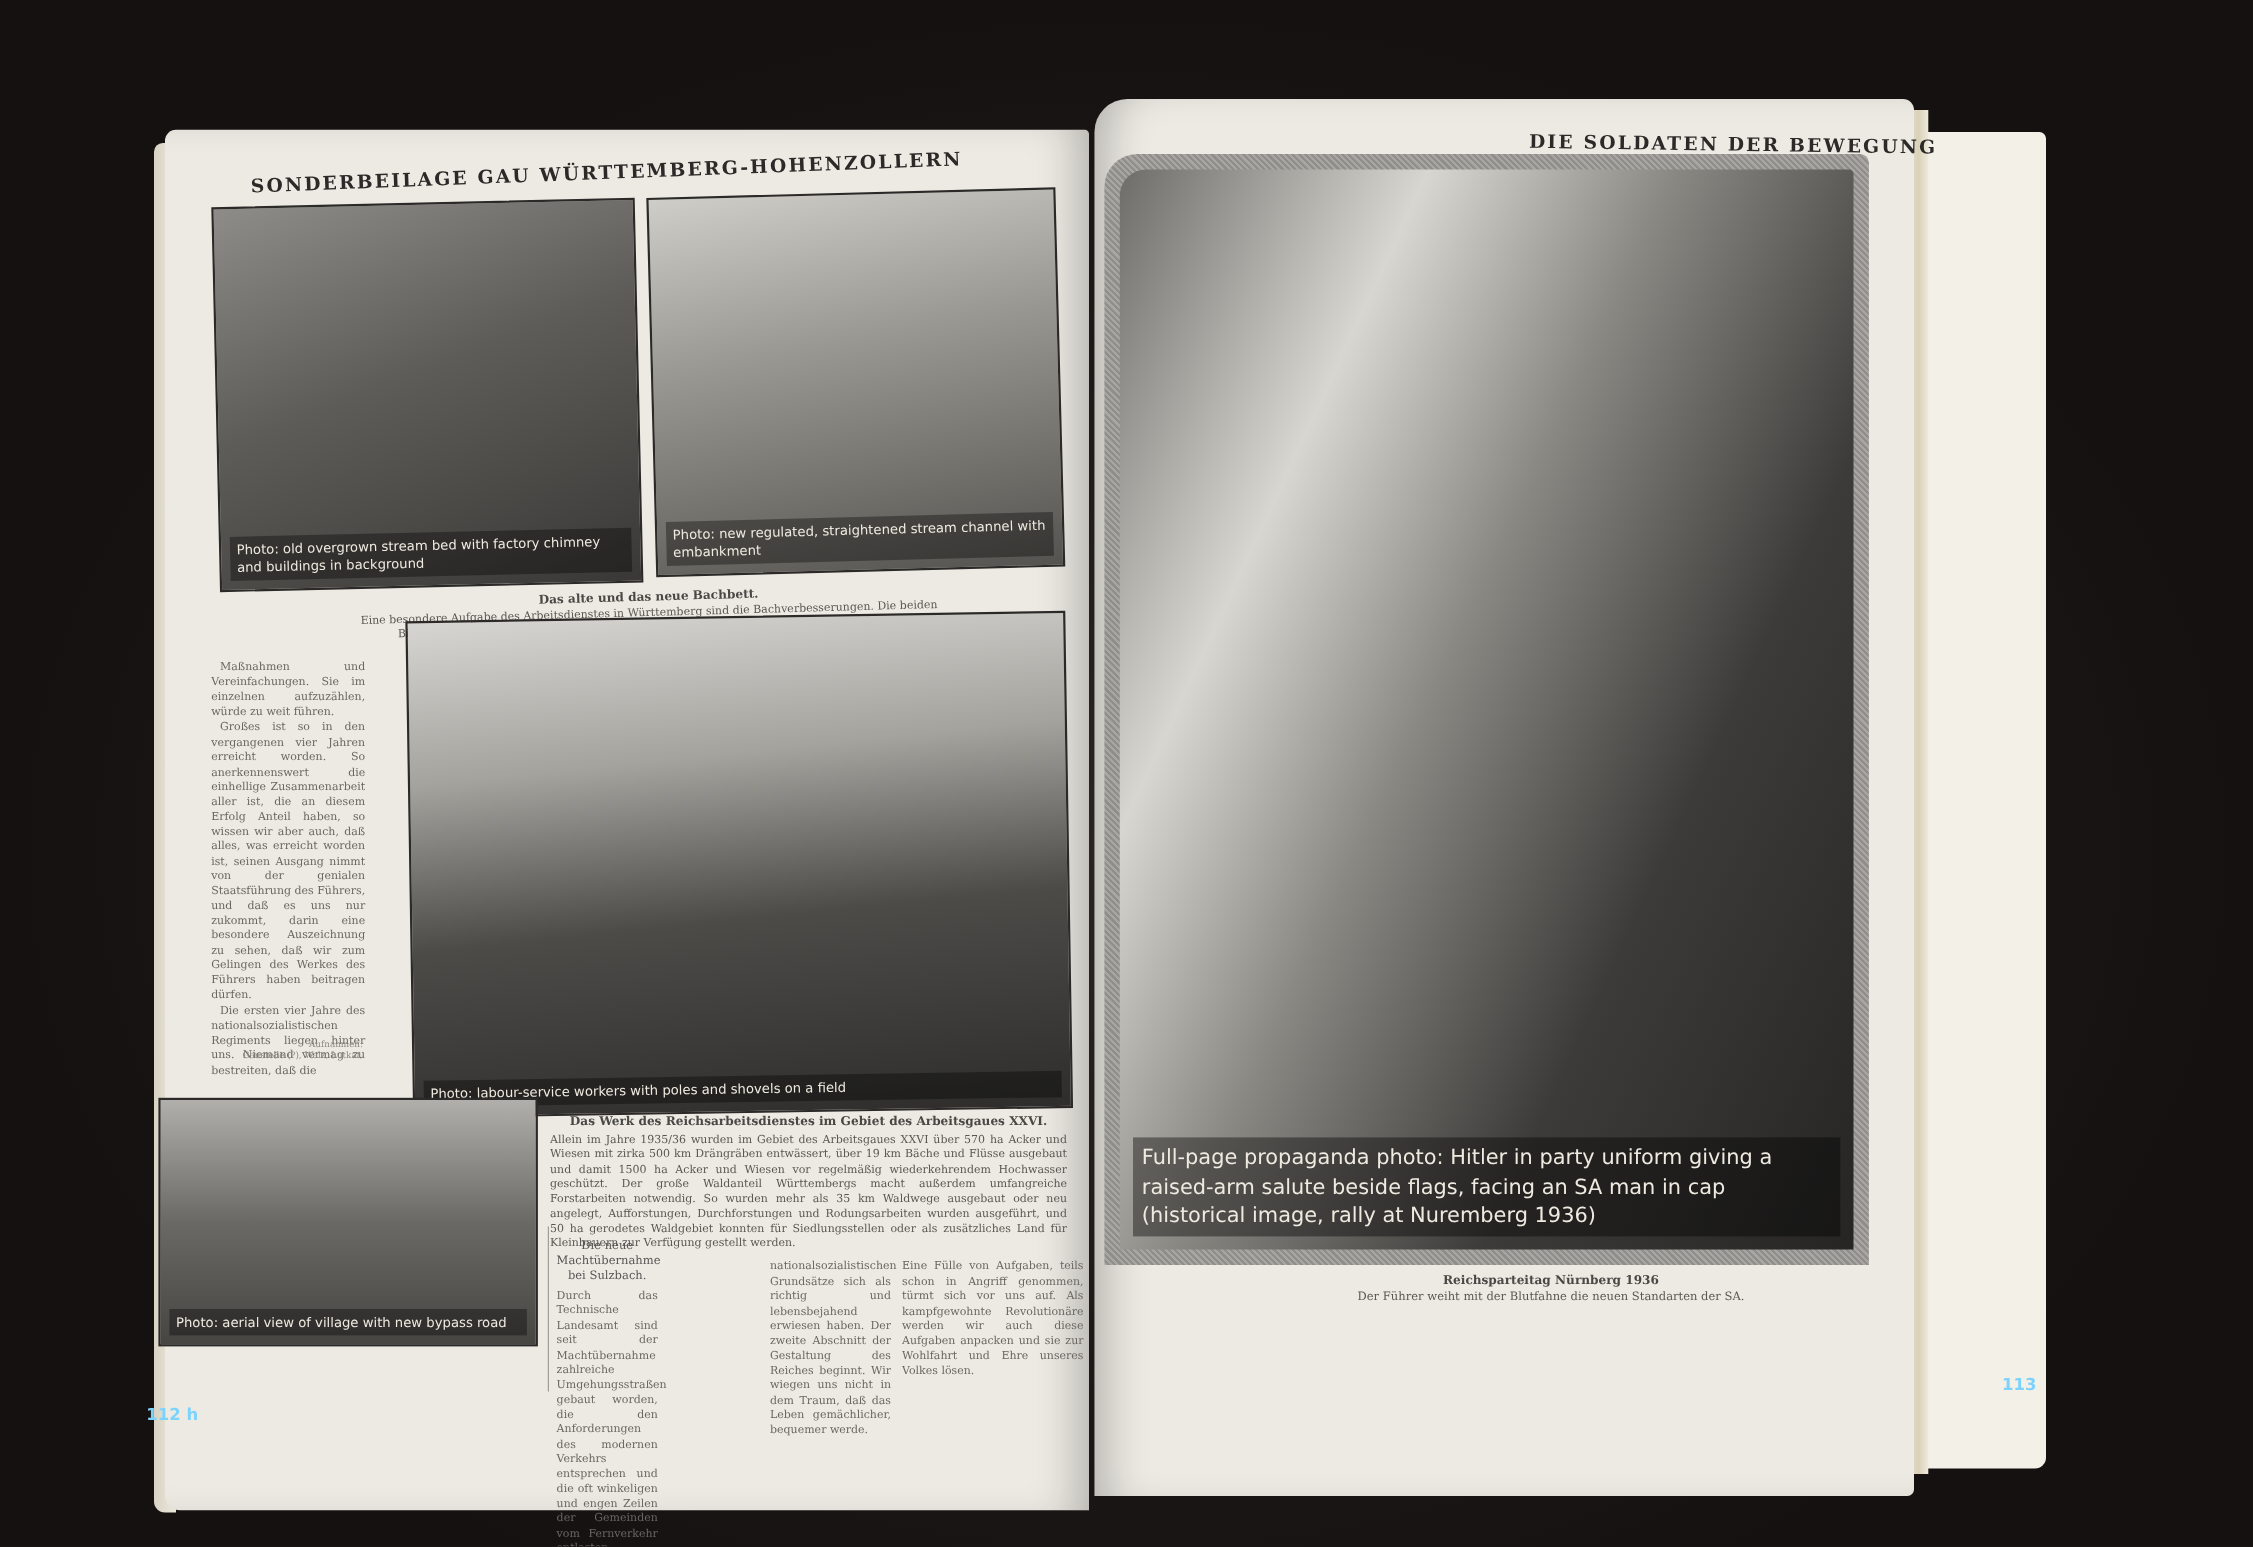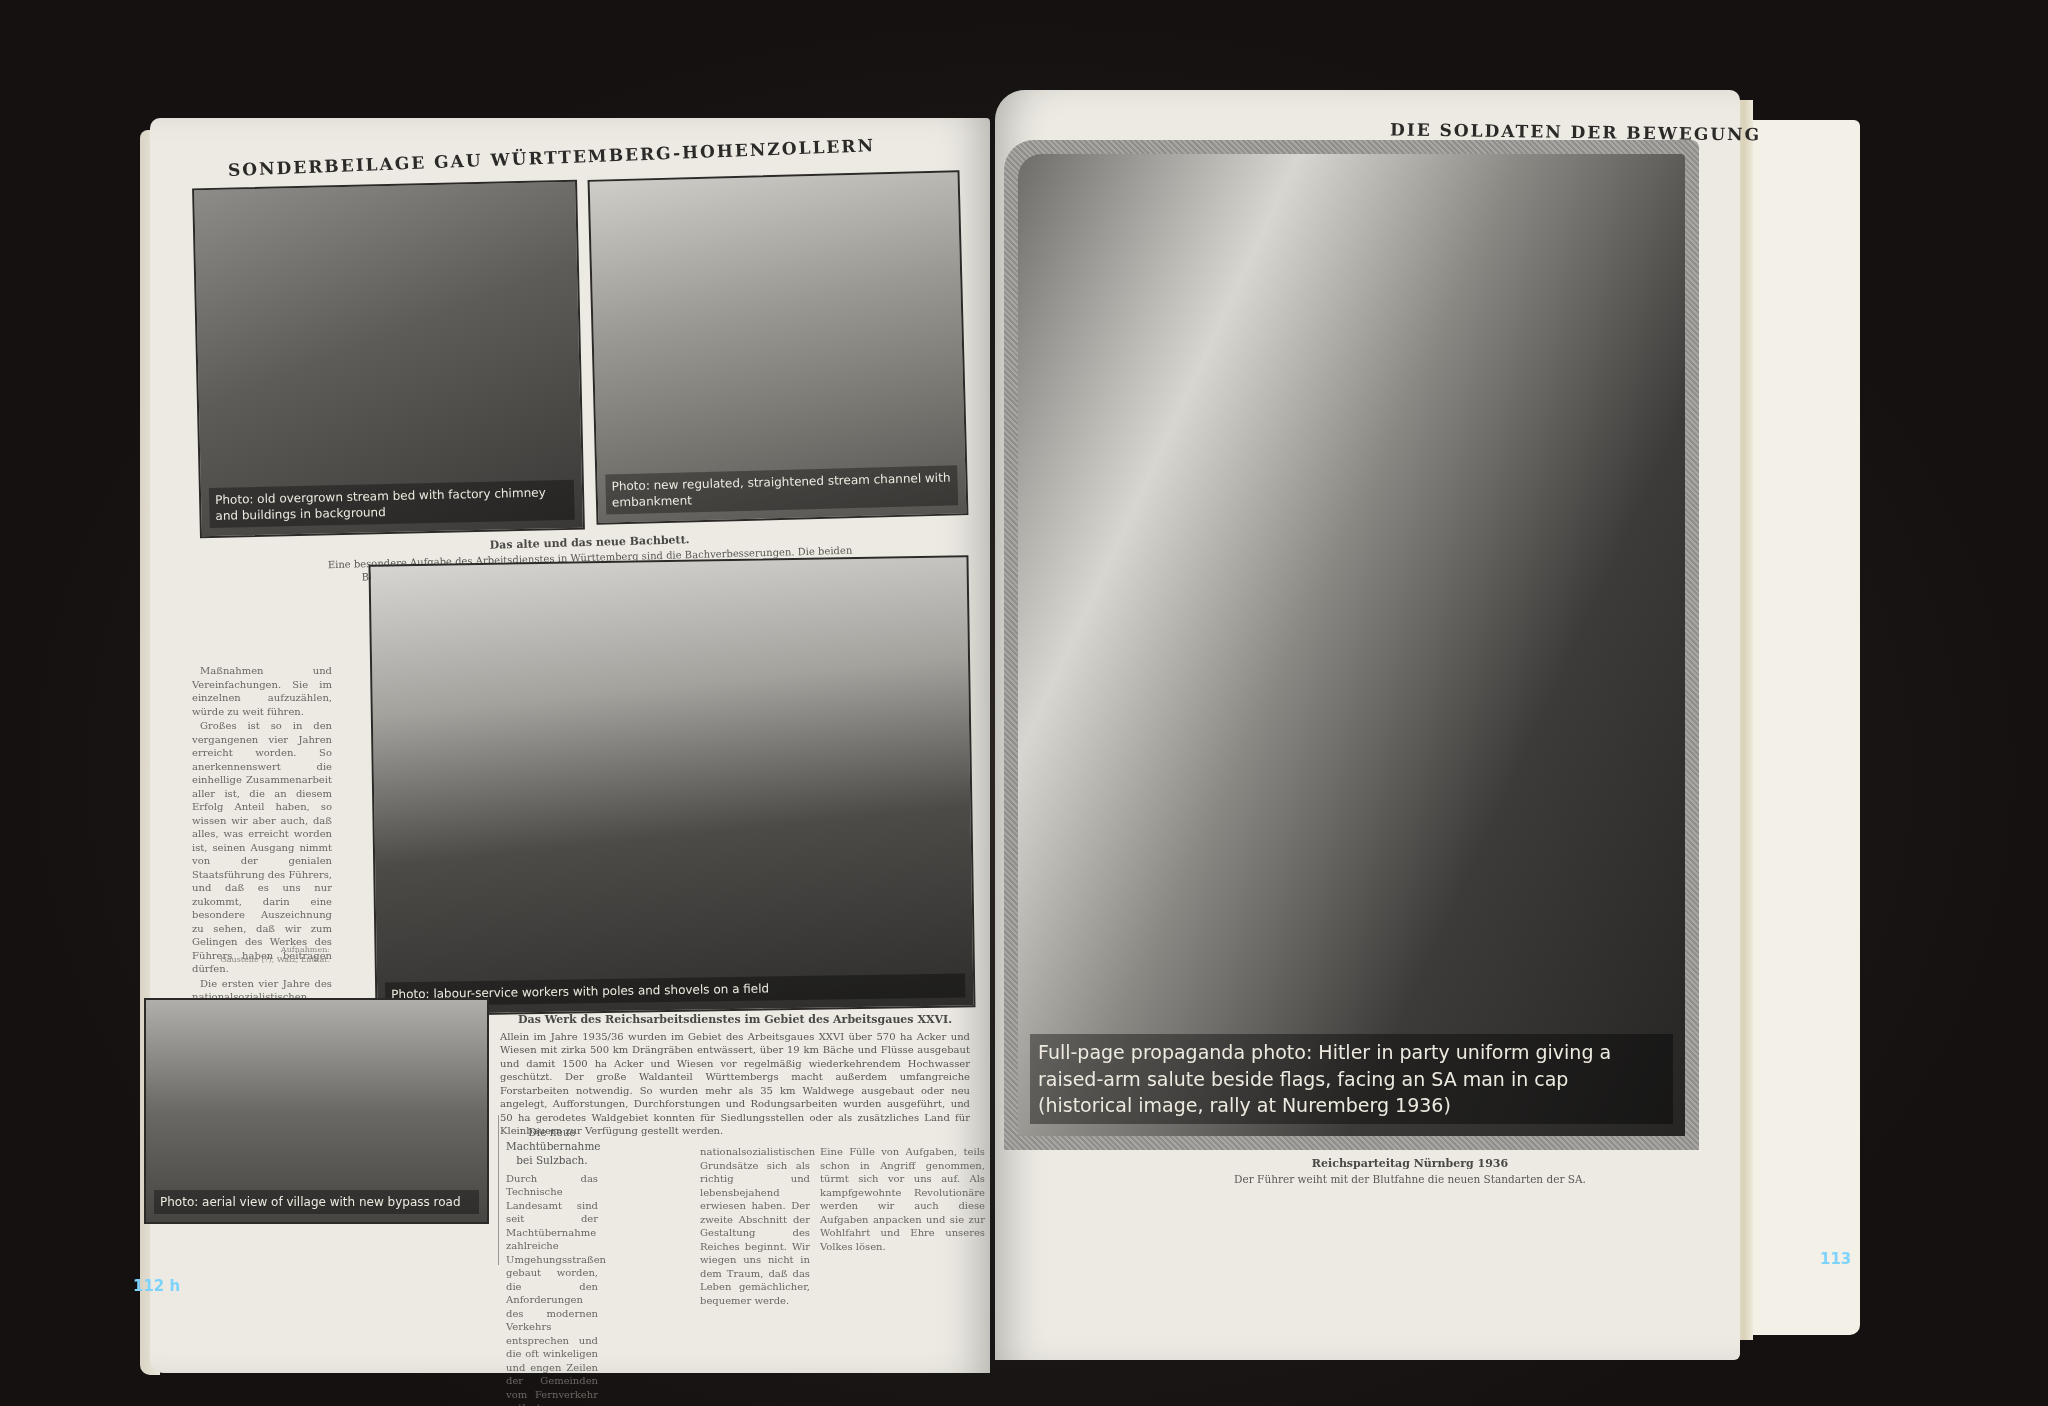--- a/index.html
+++ b/index.html
@@ -73,21 +73,21 @@
   .caption .cap-title { font-size: 11px; font-weight: bold; color: #4a4845; }
   .cap-bachbett { left: 320px; top: 536px; width: 540px; transform: rotate(-1.6deg); }
   .cap-rad { left: 500px; top: 1013px; width: 470px; text-align: justify; }
   .cap-rad .cap-title { text-align: center; display: block; margin-bottom: 2px; }
   .cap-main { left: 1200px; top: 1157px; width: 420px; font-size: 10.5px; }
 
   .text-col {
     position: absolute; font-family: "DejaVu Serif", serif; font-size: 10px; line-height: 1.35;
     color: #6a6762; text-align: justify;
   }
-  .col-side { left: 192px; top: 664px; width: 140px; }
+  .col-side { left: 192px; top: 600px; width: 140px; }
   .col-side p { text-indent: 8px; margin-bottom: 1px; }
   .credit { position: absolute; left: 180px; top: 945px; width: 150px; font-size: 8px; text-align: right; color: #8c8983; line-height: 1.3; }
 
   .col-1 { left: 506px; top: 1125px; width: 92px; }
   .col-1 .col-head { text-align: center; font-size: 10.5px; margin-bottom: 4px; color: #555; }
   .col-3 { left: 820px; top: 1145px; width: 165px; }
   .col-2b { left: 700px; top: 1145px; width: 110px; }
 
   .page-number { position: absolute; font-family: "DejaVu Sans", sans-serif; font-weight: bold; font-size: 15px; color: #7dd3fc; }
   .pn-left { left: 133px; top: 1277px; text-align: right; }

